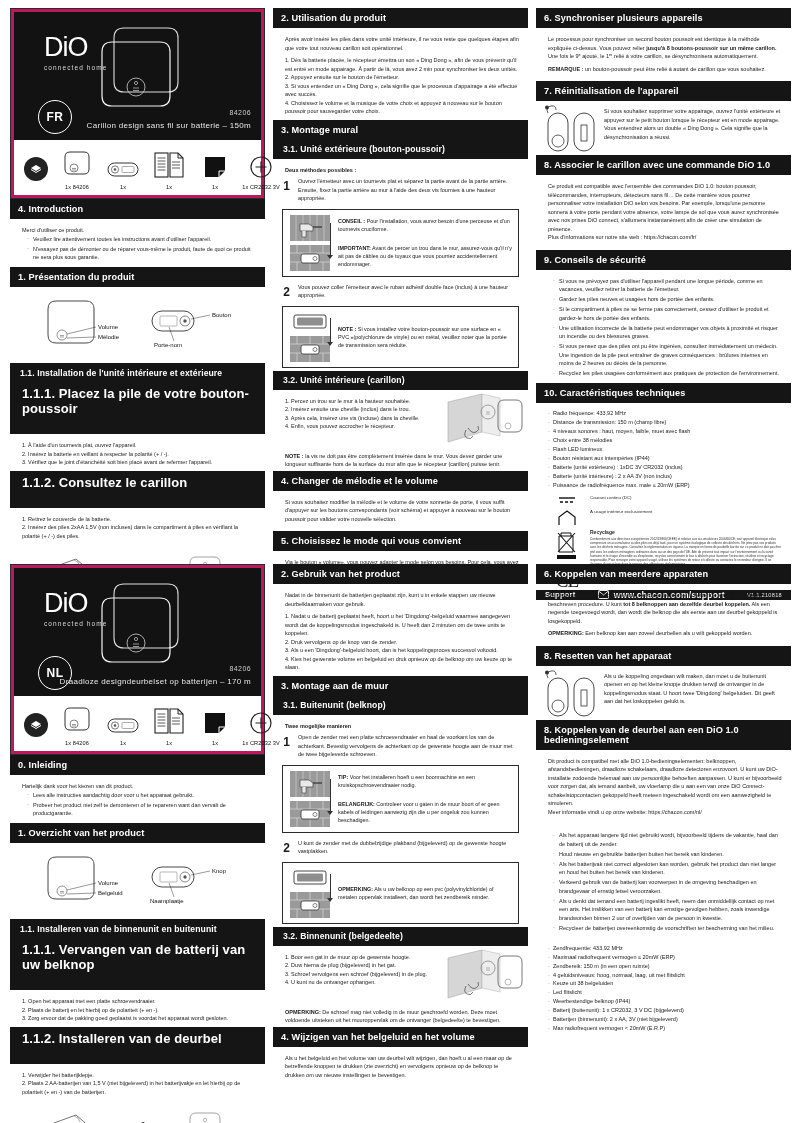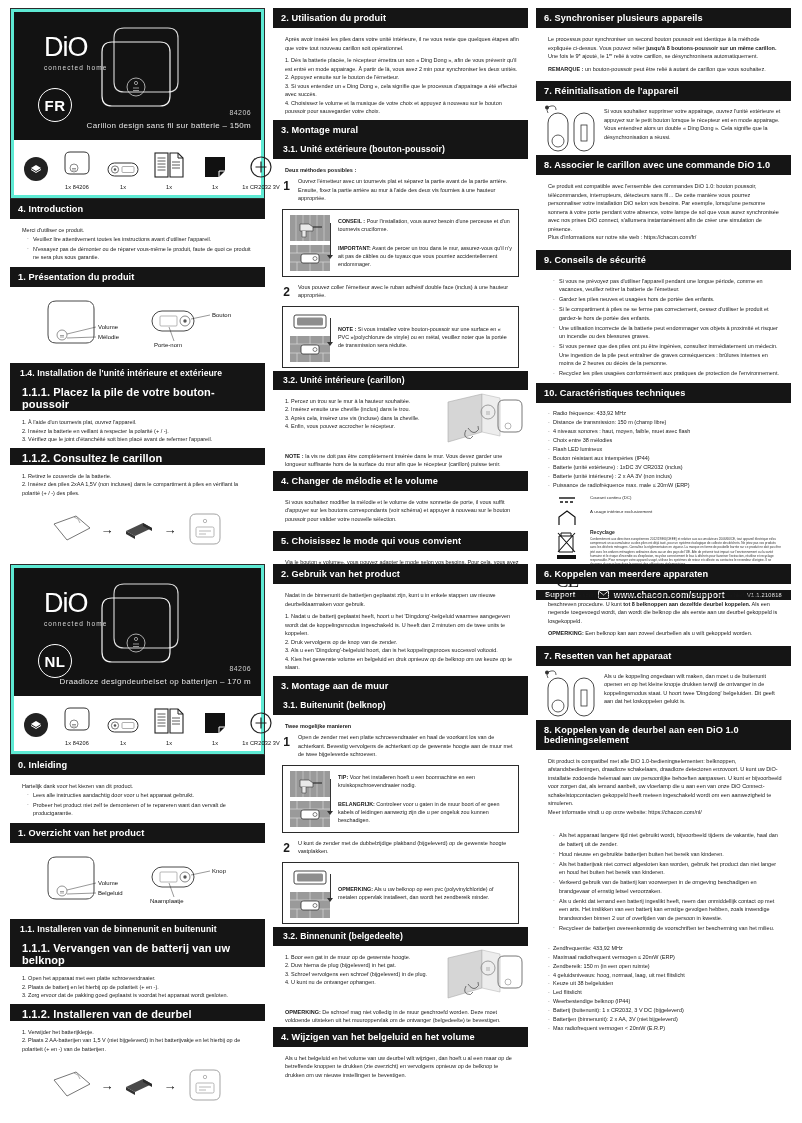--- a/index.html
+++ b/index.html
@@ -13,53 +13,53 @@
   }
   .page { position: relative; width: 802px; height: 1123px; padding: 8px 10px; }
 
   .lang-block { position: relative; width: 782px; height: 545px; }
   .lang-block + .lang-block { margin-top: 11px; }
 
   .cols { display: flex; gap: 8px; width: 100%; height: 100%; }
   .col { width: 255px; display: flex; flex-direction: column; }
 
   
-  .hero-wrap { border: 1px solid #2b2b2b; background:#5eead4; padding: 3px; }
+  .hero-wrap { border: 1px solid #2b2b2b; background:#be185d; padding: 3px; }
   .hero { background: #121212; color: #fff; height: 128px; position: relative; padding: 9px 10px; }
   .logo { position:absolute; left: 30px; top: 22px; }
   .logo-text { font-size: 27px; letter-spacing: -1px; font-weight: 300; line-height: 1; color:#fff; }
   .logo-sub { font-size: 6.5px; letter-spacing: 1.1px; color:#d8d8d8; margin-top: 3px; }
   .hero-art { position: absolute; right: 64px; top: 12px; }
   .lang-badge {
-    position: absolute; left: 24px; bottom: 18px;
+    position: absolute; left: 24px; bottom: 6px;
     width: 34px; height: 34px; border-radius: 50%;
     border: 1.4px solid #fff; color:#fff;
     display:flex; align-items:center; justify-content:center;
-    font-size: 15px; font-weight: 700; letter-spacing: .5px;
+    font-size: 12px; font-weight: 700; letter-spacing: .5px;
   }
   .hero-ref { position:absolute; right: 10px; bottom: 24px; font-size: 7px; color:#cdcdcd; letter-spacing:.4px; }
   .hero-desc { position:absolute; right: 10px; bottom: 10px; font-size: 8px; color:#e6e6e6; letter-spacing:.3px; }
 
   .contents { background:#fff; padding: 7px 6px 5px 6px; display:flex; align-items:flex-start; }
   .contents-icon {
     width: 24px; height: 24px; border-radius:50%; background:#222;
     display:flex; align-items:center; justify-content:center; margin: 10px 6px 0 4px; flex:0 0 auto;
   }
   .cont-items { display:flex; flex:1; justify-content: space-around; align-items:flex-end; }
   .cont-item { display:flex; flex-direction:column; align-items:center; width: 46px; }
   .cont-art { height: 32px; display:flex; align-items:flex-end; justify-content:center; }
   .cont-label { font-size: 5.6px; margin-top: 5px; color:#111; letter-spacing:.1px; white-space:nowrap; }
 
   
   .h-bar {
     background: #151515; color:#fff; font-size: 9.2px; font-weight: 700;
     padding: 5px 8px; letter-spacing: .1px;
   }
   .h-bar.sub { font-size: 8.6px; padding: 4.5px 8px 4.5px 10px; }
-  .h-bar.subsub { font-size: 11px; padding: 4px 8px 1px 12px; }
+  .h-bar.subsub { font-size: 13px; padding: 4px 8px 18px 12px; }
 
   
   .body { font-size: 5.5px; line-height: 1.55; padding: 7px 9px 4px 12px; color:#1a1a1a; }
   .body p { margin: 0 0 4px 0; }
   .body p.tight { margin-bottom: 0; }
   .body ul { margin: 0; padding-left: 7px; list-style: none; }
   .body li { margin-bottom: 1.5px; position: relative; padding-left: 4px; }
   .body li:before { content: "·"; position:absolute; left: -2px; top:-0.5px; }
   .body .num { display:block; }
 
@@ -226,21 +226,21 @@
             <circle cx="161" cy="28" r="5" fill="none" stroke="#555" stroke-width="0.7"></circle>
               <circle cx="161" cy="28" r="1.7" fill="#555"></circle>
             <rect x="136" y="23" width="17" height="10" rx="1" fill="none" stroke="#888" stroke-width="0.6"></rect>
             <path d="M167 26 L186 22" stroke="#333" stroke-width="0.5"></path>
               <text x="188" y="24" font-size="6" fill="#111" font-family="Liberation Sans">Bouton</text>
             <path d="M145 34 L150 48" stroke="#333" stroke-width="0.5"></path>
               <text x="130" y="54" font-size="6" fill="#111" font-family="Liberation Sans">Porte-nom</text>
           </svg>
         </div>
 
-        <div class="h-bar sub">1.4. Installation de l'unité intérieure et extérieure</div>
+        <div class="h-bar sub">1.1. Installation de l'unité intérieure et extérieure</div>
         <div class="h-bar subsub">1.1.1. Placez la pile de votre bouton-poussoir</div>
         <div class="body">
           <span class="num">1. À l'aide d'un tournevis plat, ouvrez l'appareil.</span>
           <span class="num">2. Insérez la batterie en veillant à respecter la polarité (+ / -).</span>
           <span class="num">3. Vérifiez que le joint d'étanchéité soit bien placé avant de refermer l'appareil.</span>
         </div>
 
         <div class="h-bar subsub">1.1.2.  Consultez le carillon</div>
         <div class="body">
           <span class="num">1. Retirez le couvercle de la batterie.</span>
@@ -729,21 +729,21 @@
         <div class="sp"></div>
       </div>
 
       <div class="col">
         <div class="h-bar">6. Koppelen van meerdere apparaten</div>
         <div class="body">
           <p><span>De procedure voor het koppelen van een tweede deurbel is hetzelfde als de hierboven beschreven procedure. U kunt </span><b>tot 8 belknoppen aan dezelfde deurbel koppelen.</b><span> Als een negende toegevoegd wordt, dan wordt die belknop die als eerste aan uw deurbel gekoppeld is losgekoppeld.</span></p>
           <p><b>OPMERKING:</b> <span>Een belknop kan aan zoveel deurbellen als u wilt gekoppeld worden.</span></p>
         </div>
 
-        <div class="h-bar">7. Resetten van het apparaat</div>
+        <div class="h-bar">8. Resetten van het apparaat</div>
         <div style="display:flex;align-items:flex-start;padding-top:4px">
           <div style="width:66px;flex:0 0 auto;padding-left:8px">
             <svg width="58" height="50" viewBox="0 0 58 50">
               <rect x="4" y="8" width="20" height="38" rx="10" fill="none" stroke="#333" stroke-width="0.9"></rect>
               <rect x="30" y="8" width="20" height="38" rx="10" fill="none" stroke="#333" stroke-width="0.9"></rect>
               <circle cx="14" cy="36" r="6" fill="none" stroke="#333" stroke-width="0.8"></circle>
               <rect x="37" y="20" width="6" height="16" fill="none" stroke="#333" stroke-width="0.8"></rect>
               <path d="M4 8 q-3-6 3-7 q5-1 5 4" fill="none" stroke="#333" stroke-width="0.8"></path>
               <circle cx="3" cy="2.5" r="2" fill="#333"></circle>
             </svg>

